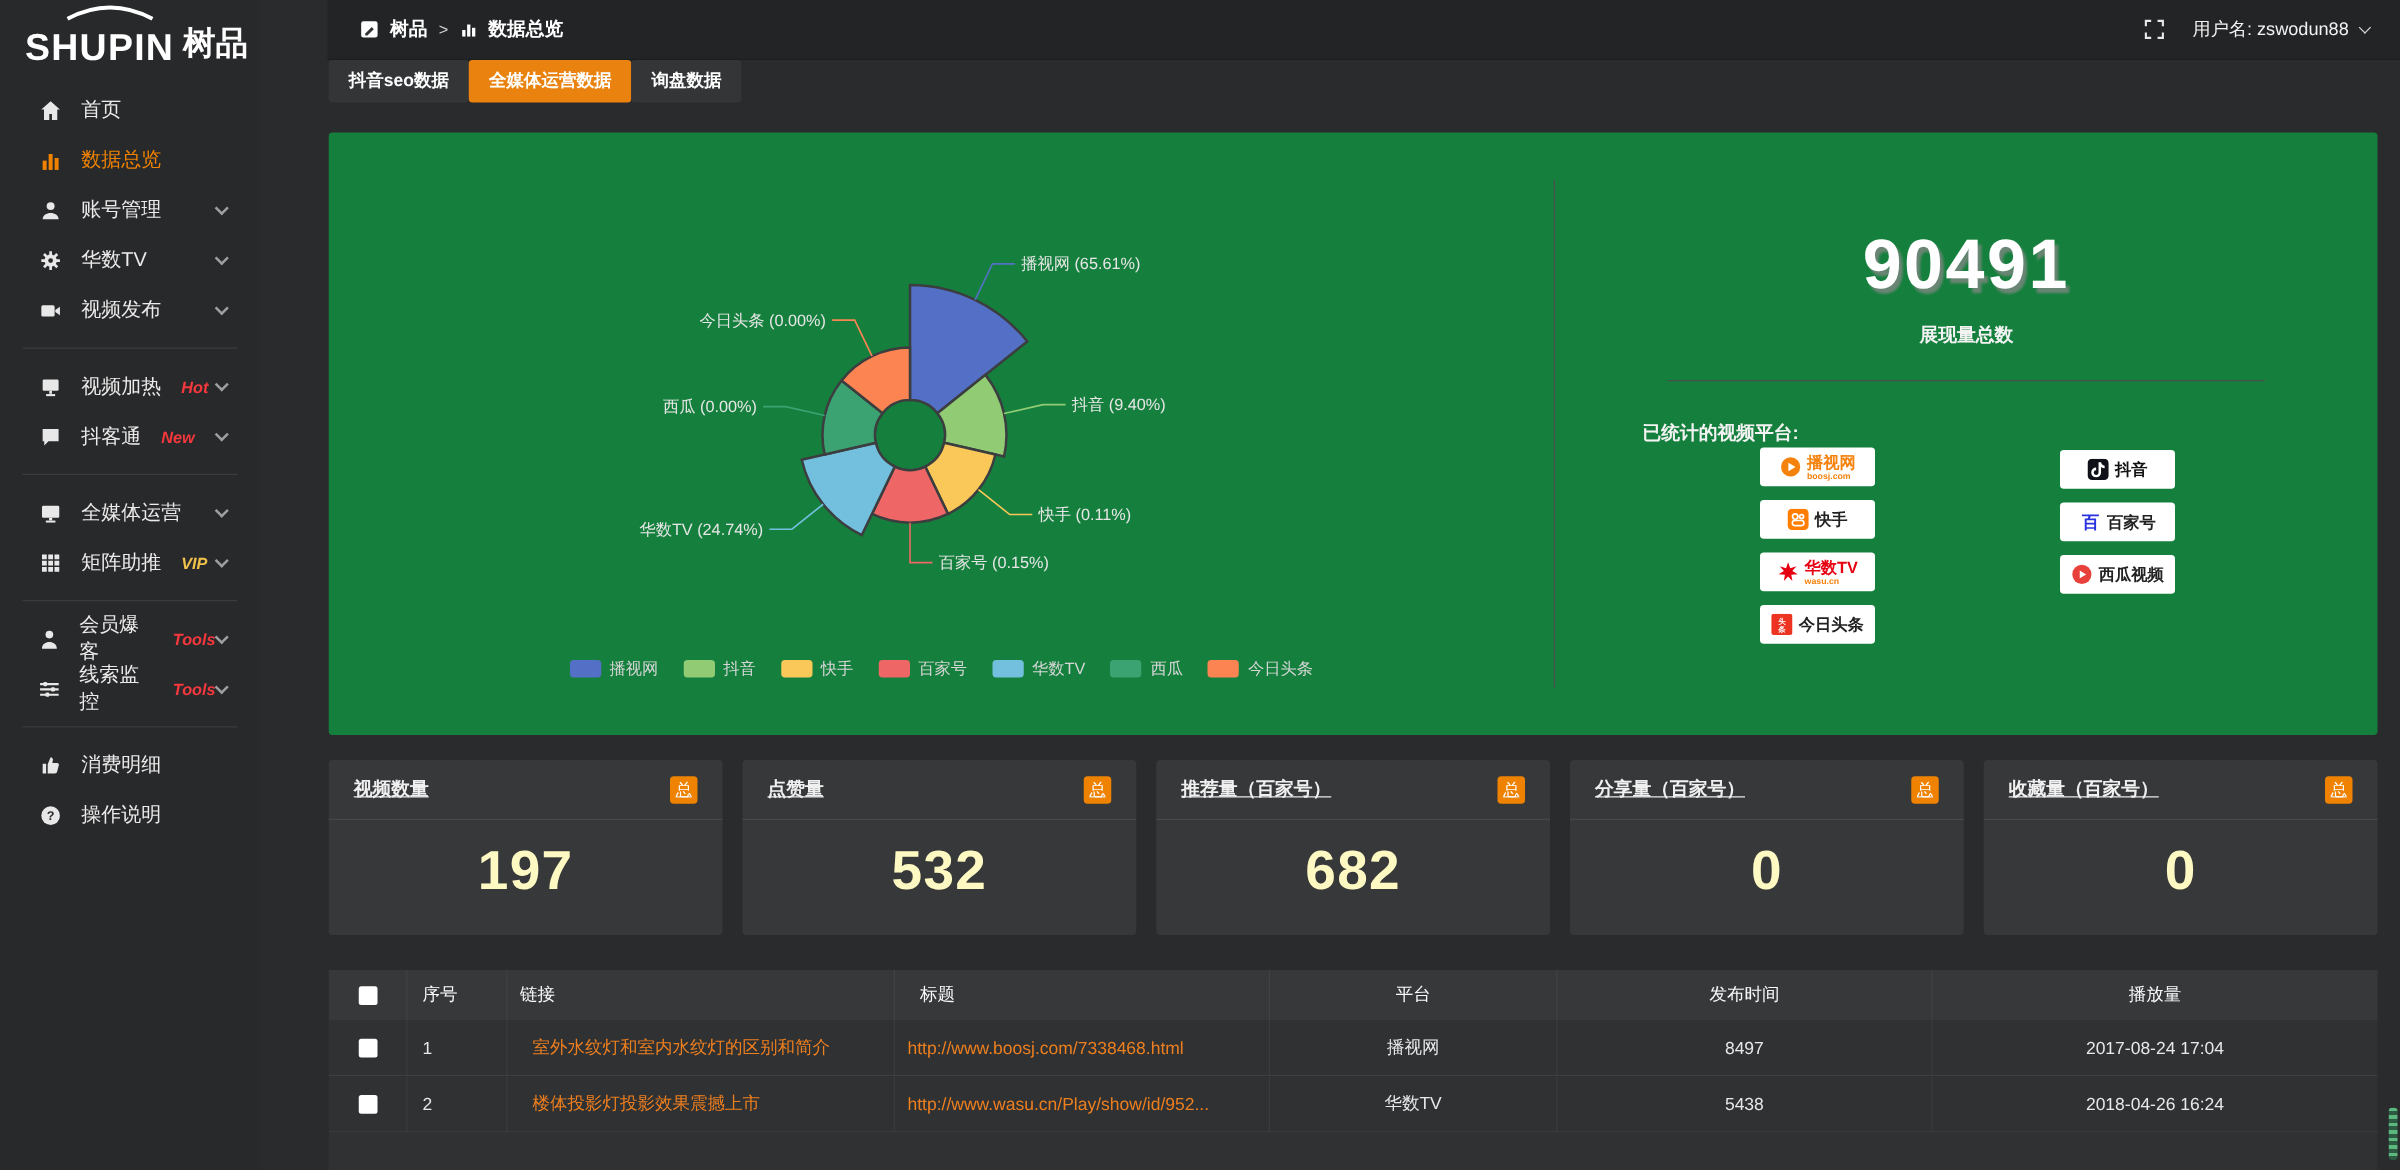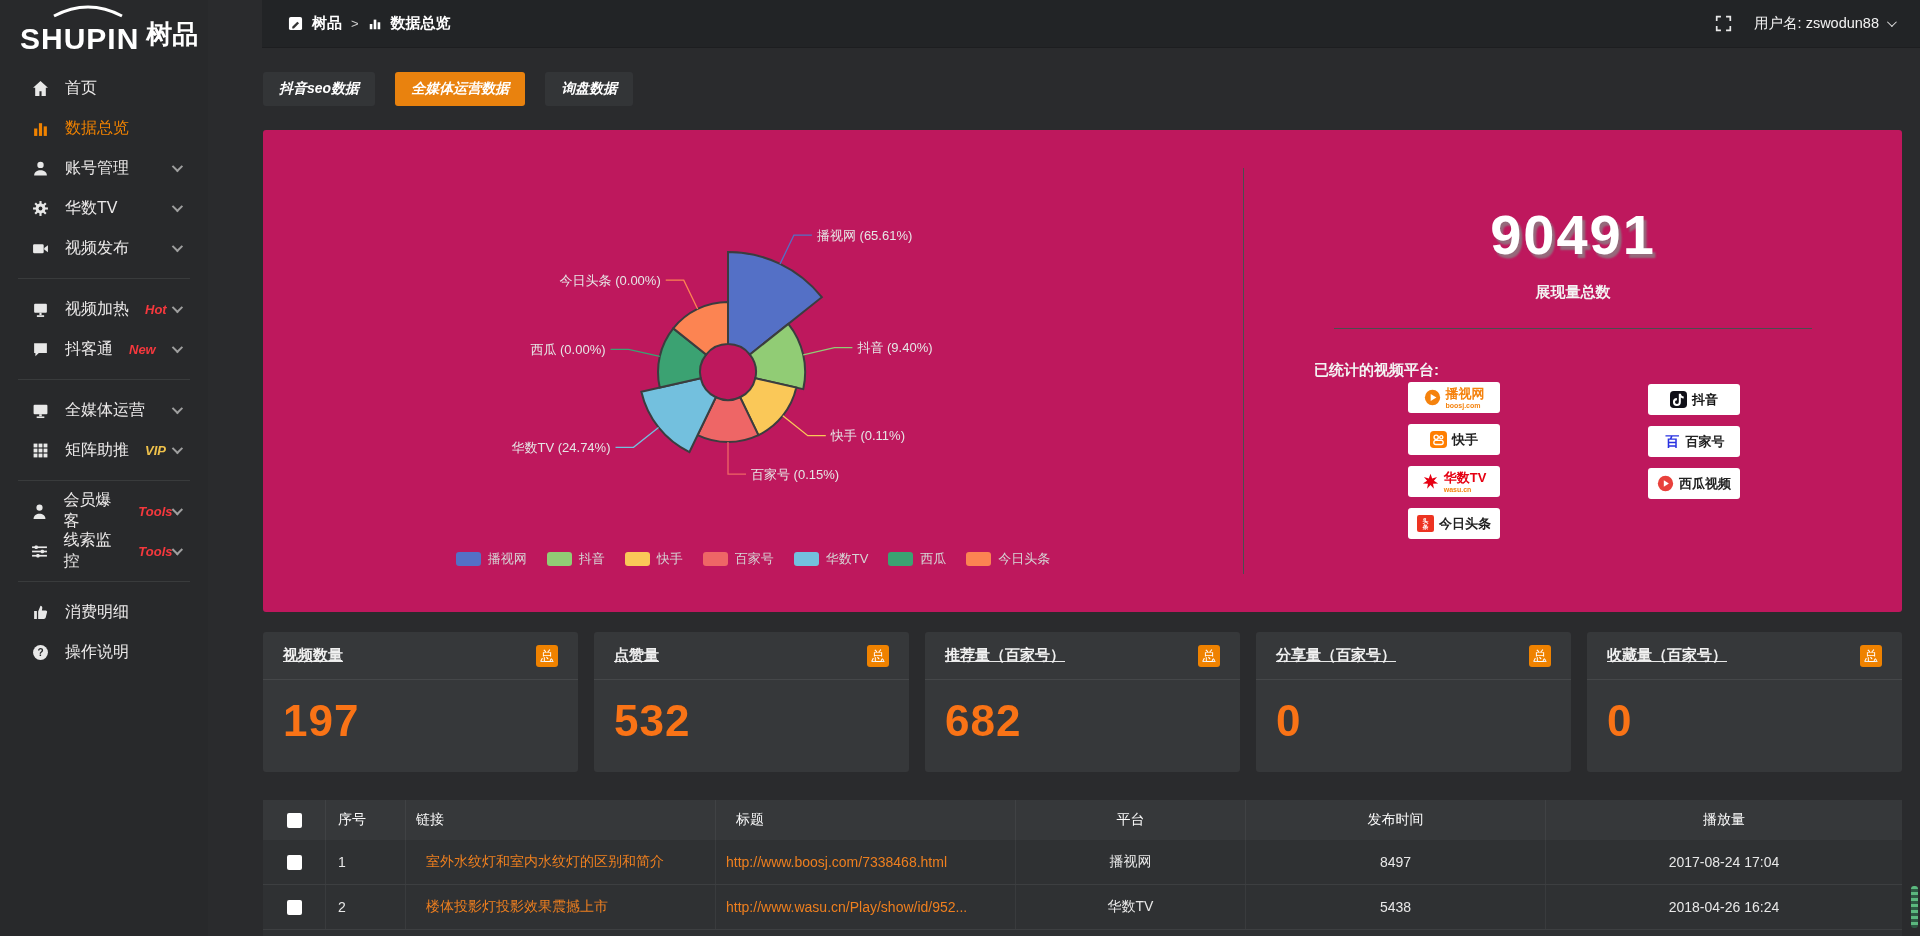--- a/index.html
+++ b/index.html
@@ -27,25 +27,25 @@
   .crumbs { display:flex; align-items:center; gap:9px; font-size:15px; font-weight:700; color:#fff; }
   .crumb-ico { display:flex; }
   .crumb-sep { color:#cfcfcf; font-weight:400; font-size:13px; }
   .top-right { display:flex; align-items:center; gap:22px; }
   .fs-btn { display:flex; cursor:pointer; }
   .user-box { display:flex; align-items:center; gap:8px; font-size:14.5px; color:#f2f2f2; cursor:pointer; }
   .user-chev { width:7px; height:7px; border-right:1.5px solid #ddd; border-bottom:1.5px solid #ddd; transform:rotate(45deg) translateY(-2px); }
 
   
   .main { position:absolute; left:263px; top:48px; width:1639px; }
-  .tabs { margin-top:24px; display:flex; gap:20px;font-style:italic; }
+  .tabs { display:flex; gap:0; }
   .tab { height:34px; padding:0 16px; background:#333537; color:#fff; font-size:14px; font-weight:700; border-radius:3px; display:flex; align-items:center; cursor:pointer; }
   .tab.active { background:#e9820e; }
 
-  .panel { margin-top:24px; width:1639px; height:482px; background:#be185d; border-radius:3px; position:relative; }
+  .panel { margin-top:24px; width:1639px; height:482px; background:#15803d; border-radius:3px; position:relative; }
   .chart-area { position:absolute; left:0; top:0; width:980px; height:482px; }
   .legend { position:absolute; left:0; width:980px; top:420px; display:flex; justify-content:center; gap:20px; }
   .legend-item { display:flex; align-items:center; gap:7px; cursor:pointer; }
   .legend-swatch { width:25px; height:14px; border-radius:3px; }
   .legend-label { font-size:13px; color:#d6d6d6; }
   .v-divider { position:absolute; left:980px; top:38px; height:406px; width:1px; background:#4b4d4f; }
 
   .summary { position:absolute; left:981px; top:0; width:658px; height:482px; }
   .big-number { text-align:center; margin-top:72px; font-size:56px; font-weight:800; color:#fff; letter-spacing:2px; text-shadow:3px 4px 2px rgba(135,135,135,.75); }
   .big-label { text-align:center; margin-top:16px; font-size:15px; font-weight:700; color:#f3f3f3; }
@@ -59,21 +59,21 @@
   .pb-text { display:flex; flex-direction:column; line-height:1; align-items:flex-start; }
   .pb-name { font-size:13px; font-weight:800; }
   .pb-sub { font-size:7px; color:#f5820d; margin-top:2px; font-weight:700; }
 
   
   .stats { margin-top:20px; display:flex; gap:16px; }
   .card { flex:1; height:140px; background:#36383a; border-radius:3px; }
   .card-head { height:48px; display:flex; align-items:center; justify-content:space-between; padding:0 20px; border-bottom:1px solid #454749;text-decoration:underline; }
   .card-title { font-size:15px; font-weight:600; color:#f0f0f0; }
   .card-badge { min-width:22px; height:22px; background:#ef8200; color:#fff; font-size:13px; border-radius:3px; display:flex; align-items:center; justify-content:center; cursor:pointer; }
-  .card-value { padding:16px 20px 0; font-size:44px; font-weight:600; color:#f97316; letter-spacing:1px; }
+  .card-value { padding:16px 20px 0; font-size:44px; font-weight:600; color:#fef9c3; letter-spacing:1px;text-align:center; }
 
   
   .table { margin-top:28px; }
   .tr { display:grid; grid-template-columns:62px 80px 310px 300px 230px 300px 1fr; align-items:center; }
   .thead { height:40px; background:#36383a; font-size:14px; font-weight:400; color:#fafafa; }
   .tbody .tr { height:45px; background:#2f3133; border-bottom:1px solid #3d3f41; font-size:14px; }
   .td, .th { height:100%; display:flex; align-items:center; border-left:1px solid rgba(255,255,255,0.05); }
   .td:first-child, .th:first-child { border-left:none; justify-content:center; }
   .c-no { padding-left:12px; }
   .c-title { padding-left:20px; }

